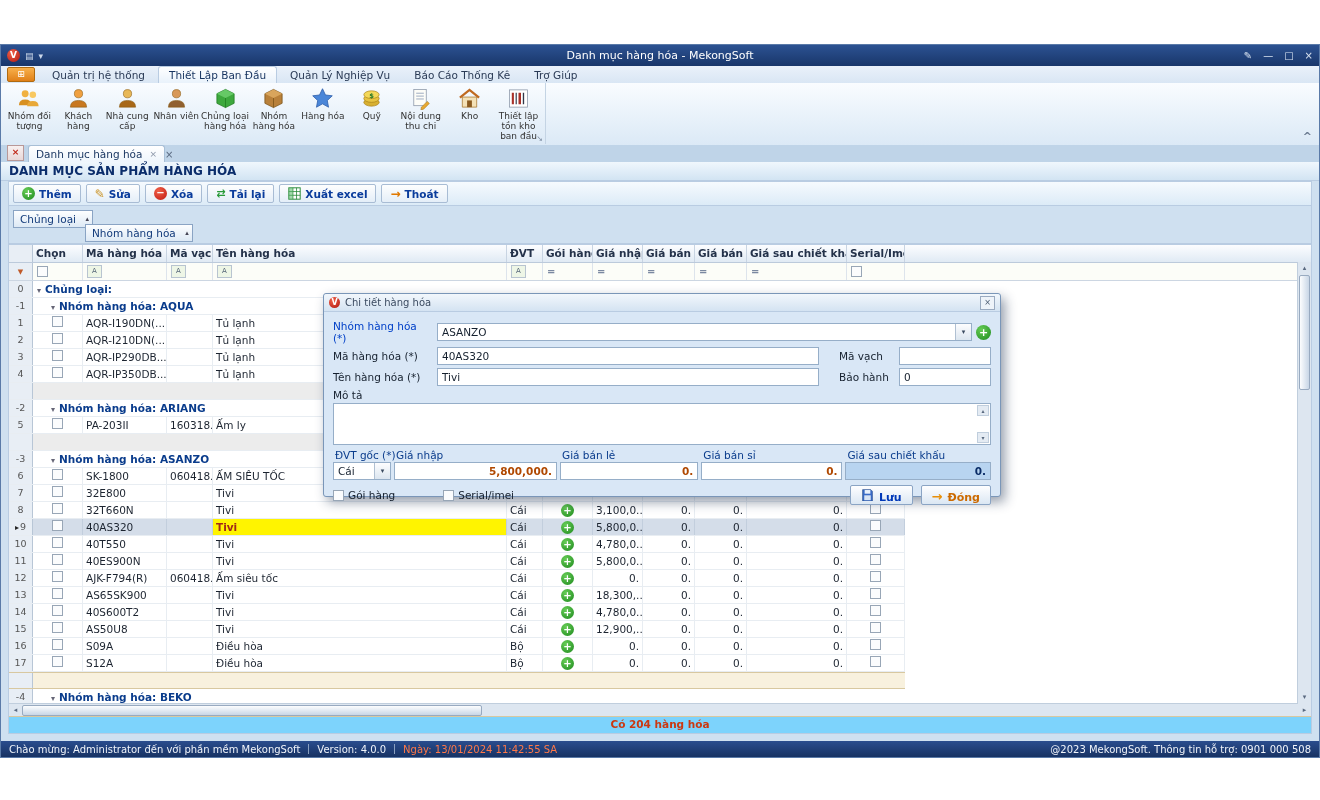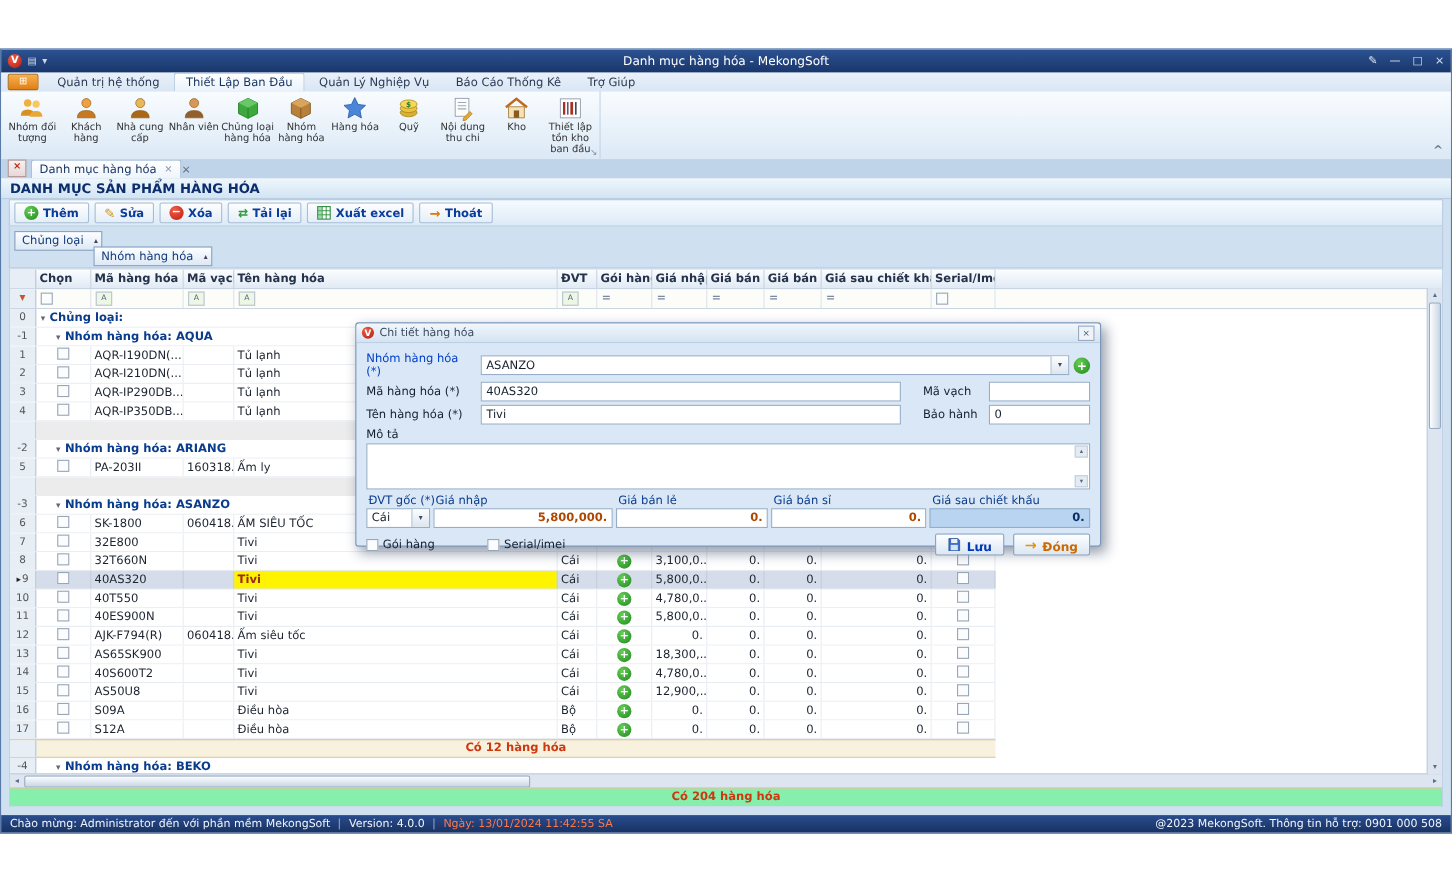--- a/index.html
+++ b/index.html
@@ -104,21 +104,21 @@
   .exp{color:#667;font-size:8px;margin-right:4px;font-weight:normal}
   .sp{flex:1;background:#ececec}
   .tr.footer{background:#f8f1de;border-top:1px solid #d8c8a0;border-bottom:1px solid #d8c8a0}
   .ftr{flex:1;text-align:center;font-size:10.5px;font-weight:bold;color:#cc3810;line-height:15px}
   .hscroll{position:absolute;left:0;bottom:16px;right:0;height:13px;background:#dde6f0;
            border-top:1px solid #c0cedd;display:flex;align-items:center}
   .hs-btn{width:13px;text-align:center;font-size:7px;color:#5a6a80;line-height:13px;flex:none}
   .hs-track{flex:1;position:relative;height:11px;margin:1px 0}
   .hs-thumb{position:absolute;left:0;top:0;width:460px;height:11px;
             background:linear-gradient(#fcfdfe,#c8d6e6);border:1px solid #98aac0;border-radius:2px;box-sizing:border-box}
-  .totalbar{position:absolute;left:0;bottom:0;right:0;height:16px;background:#86efac;
+  .totalbar{position:absolute;left:0;bottom:0;right:0;height:16px;background:#7dd3fc;
             border-top:1px solid #d8c8a0;text-align:center;font-size:10.5px;font-weight:bold;
             color:#cc3810;line-height:15px}
   .vscroll{position:absolute;right:0;top:17px;width:13px;height:442px;background:#dde6f0;border-left:1px solid #c0cedd}
   .vs-btn{display:block;height:13px;text-align:center;font-size:7px;color:#5a6a80;line-height:13px}
   .vs-track{position:absolute;top:13px;bottom:13px;left:1px;right:1px}
   .vs-thumb{position:absolute;top:0;width:11px;height:115px;box-sizing:border-box;
             background:linear-gradient(90deg,#fcfdfe,#c8d6e6);border:1px solid #98aac0;border-radius:2px}
   
   .dialog{position:absolute;left:322px;top:248px;width:678px;height:204px;box-sizing:border-box;
           background:#d9e7f6;border:1px solid #7a96b8;border-radius:3px;z-index:10;
@@ -683,21 +683,20 @@
           <div class="td" style="width: 36px;"><span>Bộ</span></div>
           <div class="td ac" style="width: 50px;"><span class="plus">+</span></div>
           <div class="td ar" style="width: 50px;"><span>0.</span></div>
           <div class="td ar" style="width: 52px;"><span>0.</span></div>
           <div class="td ar" style="width: 52px;"><span>0.</span></div>
           <div class="td ar" style="width: 100px;"><span>0.</span></div>
           <div class="td ac" style="width: 58px;"><span class="cb"></span></div>
         </div>
         <div class="tr footer">
           <div class="gut"></div>
-          <div class="ftr"><span>Có 12 hàng hóa</span></div>
         </div>
         <div class="tr group">
           <div class="gut"><span>-4</span></div>
           <div class="gl" style="padding-left: 18px;"><span class="exp">▾</span><span>Nhóm hàng hóa: BEKO</span></div>
         </div>
       </div>
     <div class="hscroll">
       <span class="hs-btn">◂</span>
       <div class="hs-track">
         <div class="hs-thumb"></div>

